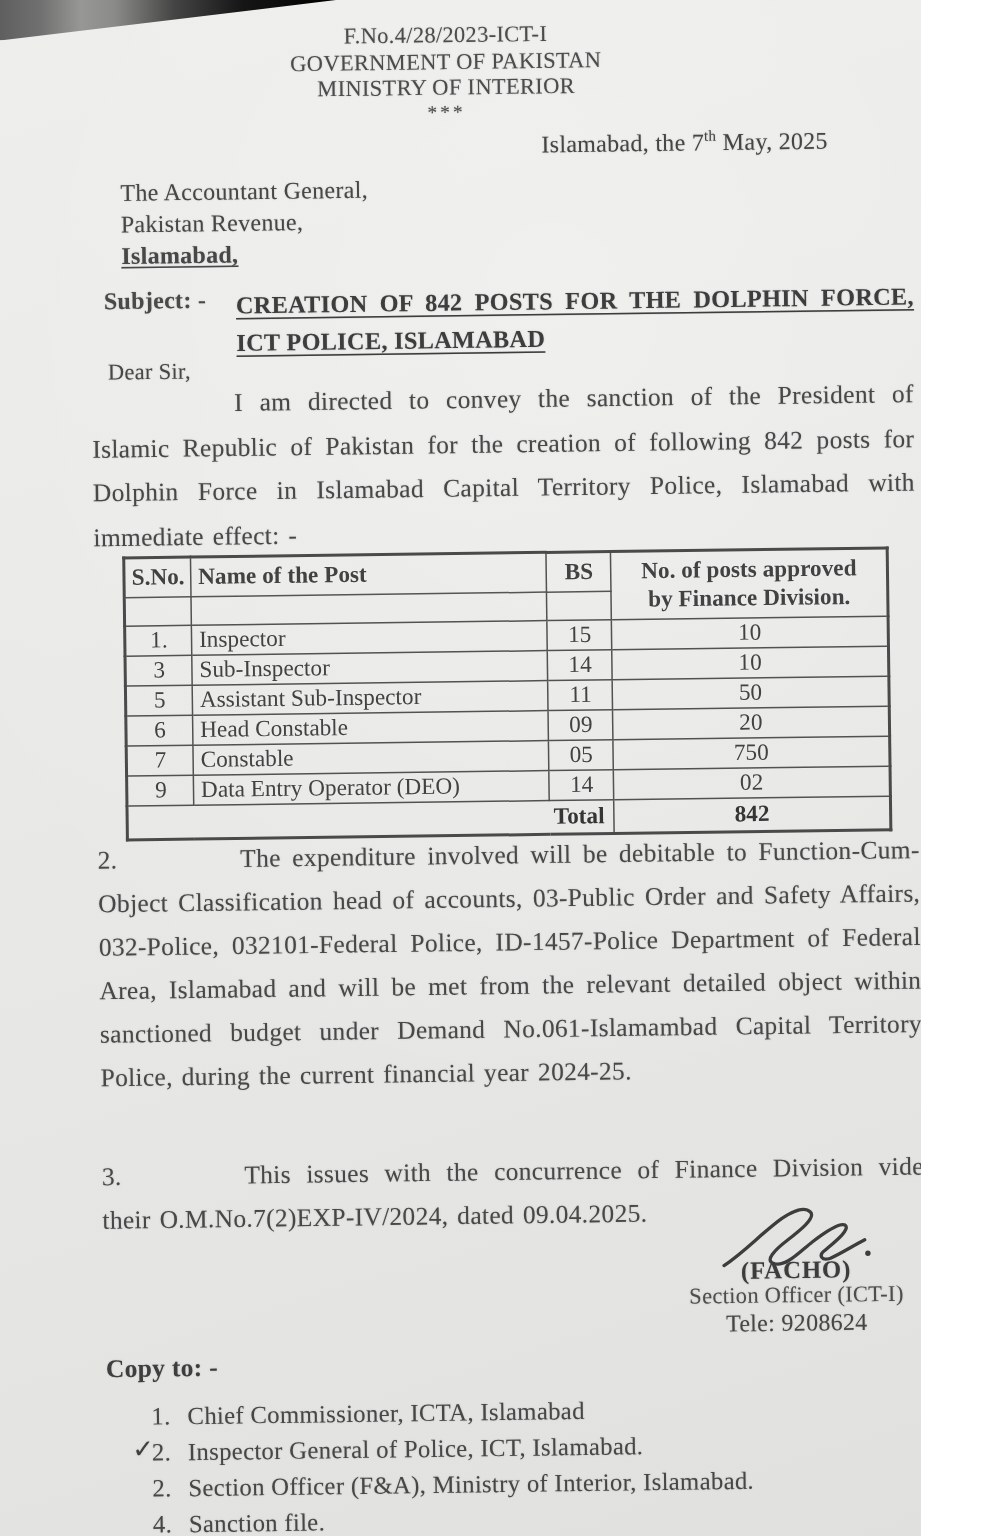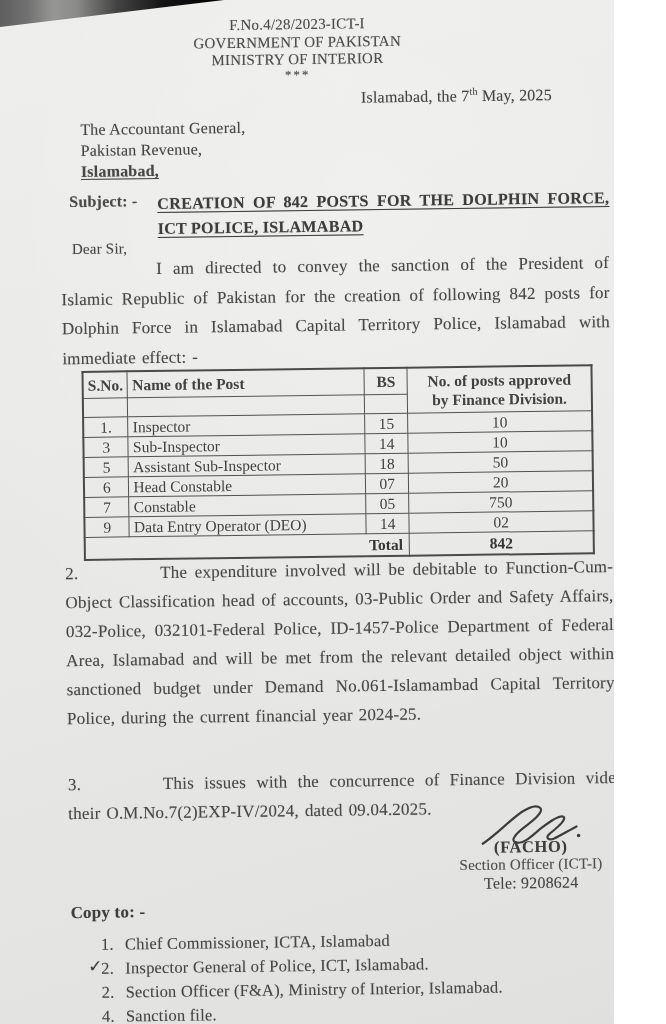--- a/index.html
+++ b/index.html
@@ -132,27 +132,27 @@
         </tr>
         <tr>
           <td class="ctr">3</td>
           <td>Sub-Inspector</td>
           <td class="ctr">14</td>
           <td class="ctr">10</td>
         </tr>
         <tr>
           <td class="ctr">5</td>
           <td>Assistant Sub-Inspector</td>
-          <td class="ctr">18</td>
+          <td class="ctr">11</td>
           <td class="ctr">50</td>
         </tr>
         <tr>
           <td class="ctr">6</td>
           <td>Head Constable</td>
-          <td class="ctr">07</td>
+          <td class="ctr">09</td>
           <td class="ctr">20</td>
         </tr>
         <tr>
           <td class="ctr">7</td>
           <td>Constable</td>
           <td class="ctr">05</td>
           <td class="ctr">750</td>
         </tr>
         <tr>
           <td class="ctr">9</td>

